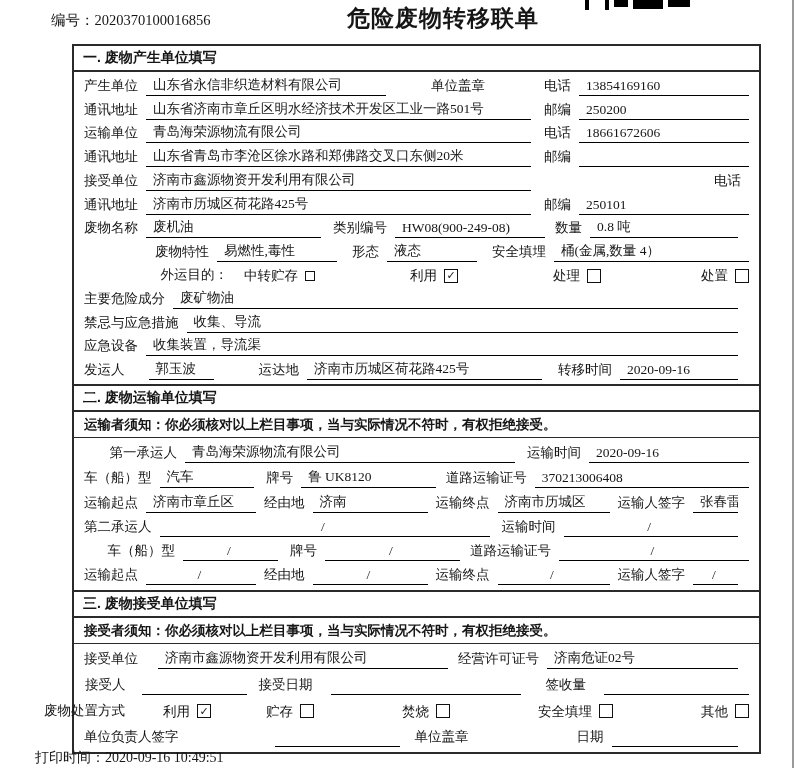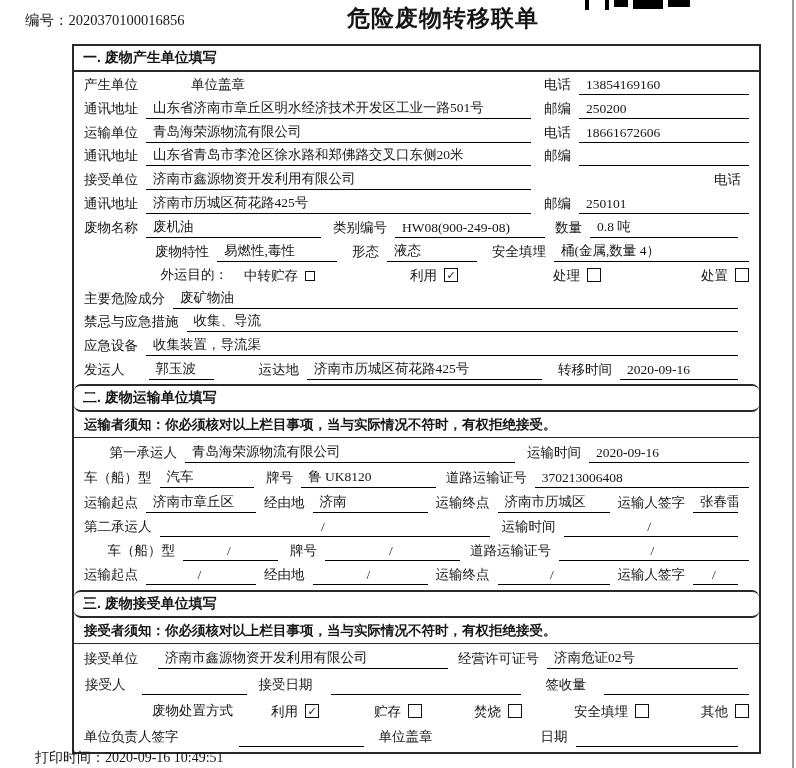--- a/index.html
+++ b/index.html
@@ -1,56 +1,56 @@
 <!DOCTYPE html>
 <html><head>
 <meta charset="utf-8">
 <style>
   * { margin:0; padding:0; box-sizing:content-box; }
   html,body { width:796px; height:768px; background:#ffffff; overflow:hidden; }
   body { position:relative; font-family:"Liberation Serif","DejaVu Serif",serif; color:#161616; }
 
   
-  .serial { position:absolute; left:25px; top:11px; font-size:14.5px;font-family:Liberation Serif, serif; }
+  .serial { position:absolute; left:51px; top:11px; font-size:14.5px;font-family:Liberation Serif, serif; }
   .doc-title { position:absolute; left:90px; right:0; top:3px; text-align:center;
                font-family:"Liberation Sans","DejaVu Sans",sans-serif; font-weight:bold;
                font-size:23px; letter-spacing:1px; }
   .clipmark { position:absolute; left:585px; top:0; width:135px; height:10px; overflow:hidden;
               display:flex; align-items:flex-start; gap:5px; }
   .clipmark .hollow { width:16px; height:14px; border:4px solid #000; margin-top:-8px; }
   .clipmark .blk1 { width:14px; height:9px; background:#000; margin-top:-2px; }
   .clipmark .blk2 { width:30px; height:9px; background:#000; margin-top:-2px;
                     box-shadow:inset 0 -9px 0 -6px #000; border-bottom:2px solid #000; }
   .clipmark .blk3 { width:22px; height:9px; background:#000; margin-top:-2px; }
   .edge-line { position:absolute; left:792px; top:0; width:2px; height:768px; background:#9a9a9a; }
 
   
   .form-table { position:absolute; left:72px; top:44px; width:685px; border:2px solid #2a2a2a;
                 display:flex; flex-direction:column; }
   .band { font-family:"Liberation Sans","DejaVu Sans",sans-serif; font-weight:bold; font-size:14px;
           padding-left:9px; display:flex; align-items:center; }
   .band-1 { height:24px; border-bottom:2px solid #2a2a2a; }
-  .band-mid { height:24px; border-top:2px solid #2a2a2a; border-bottom:2px solid #2a2a2a;border-radius:7px; }
+  .band-mid { height:24px; border-top:2px solid #2a2a2a; border-bottom:2px solid #2a2a2a; }
   .notice { height:25px; border-bottom:1.5px solid #2a2a2a; display:flex; align-items:center;
             padding-left:10px; font-size:13.5px;font-weight:bold; }
   .sec-body { display:flex; flex-direction:column; justify-content:space-around; padding:2px 10px; }
   .c1 { height:308px; }
   .c2 { height:148px; }
   .c3 { height:104px; }
 
   .row { display:flex; align-items:flex-end; font-size:13.5px;justify-content:flex-end; }
   .lb { white-space:nowrap; margin-right:8px; padding-bottom:1px; }
   .u { display:inline-block; box-sizing:border-box; border-bottom:1px solid #000;
        white-space:nowrap; padding:0 3px 1px 7px; min-height:18px; overflow:hidden; }
   .fx { flex:1; margin-right:11px; }
   .ctr { text-align:center; padding-left:0; }
   .mla { margin-left:auto; }
   .ml5{margin-left:16px}.ml8{margin-left:8px}.ml10{margin-left:10px}.ml12{margin-left:12px}
   .ml15{margin-left:15px}.ml25{margin-left:25px}.ml30{margin-left:30px}
-  .ml45{margin-left:45px}.ml55{margin-left:55px}.ml60{margin-left:52px}.ml95{margin-left:95px}
+  .ml45{margin-left:45px}.ml55{margin-left:55px}.ml60{margin-left:88px}.ml95{margin-left:95px}
   .ml100{margin-left:100px}
   .u65{width:65px}.u90{width:90px}.u95{width:95px}.u105{width:105px}.u110{width:110px}
   .u112{width:112px}.u115{width:115px}.u120{width:120px}.u125{width:125px}.u135{width:135px}
   .u145{width:145px}.u150{width:150px}.u160{width:160px}.u170{width:170px}.u175{width:175px}
   .u190{width:190px}.u195{width:195px}.u215{width:215px}.u235{width:235px}.u240{width:240px}
   .u290{width:290px}.u330{width:330px}.u385{width:385px}
 
   .opt { display:inline-flex; align-items:center; white-space:nowrap; }
   .cb { display:inline-flex; align-items:center; justify-content:center; width:12px; height:12px;
         border:1.5px solid #111; margin-left:7px; font-size:11px; line-height:11px;
@@ -74,20 +74,21 @@
 </div>
 <div class="edge-line"></div>
 
 <div class="form-table">
 
   <div class="band band-1">一. 废物产生单位填写</div>
   <div class="sec-body c1">
 
     <div class="row">
       <span class="lb">产生单位</span>
+      <span class="u u240">山东省永信非织造材料有限公司</span>
       <span class="lb ml45">单位盖章</span>
       <span class="lb mla">电话</span>
       <span class="u u170">13854169160</span>
     </div>
 
     <div class="row">
       <span class="lb">通讯地址</span>
       <span class="u u385">山东省济南市章丘区明水经济技术开发区工业一路501号</span>
       <span class="lb mla">邮编</span>
       <span class="u u170">250200</span>

